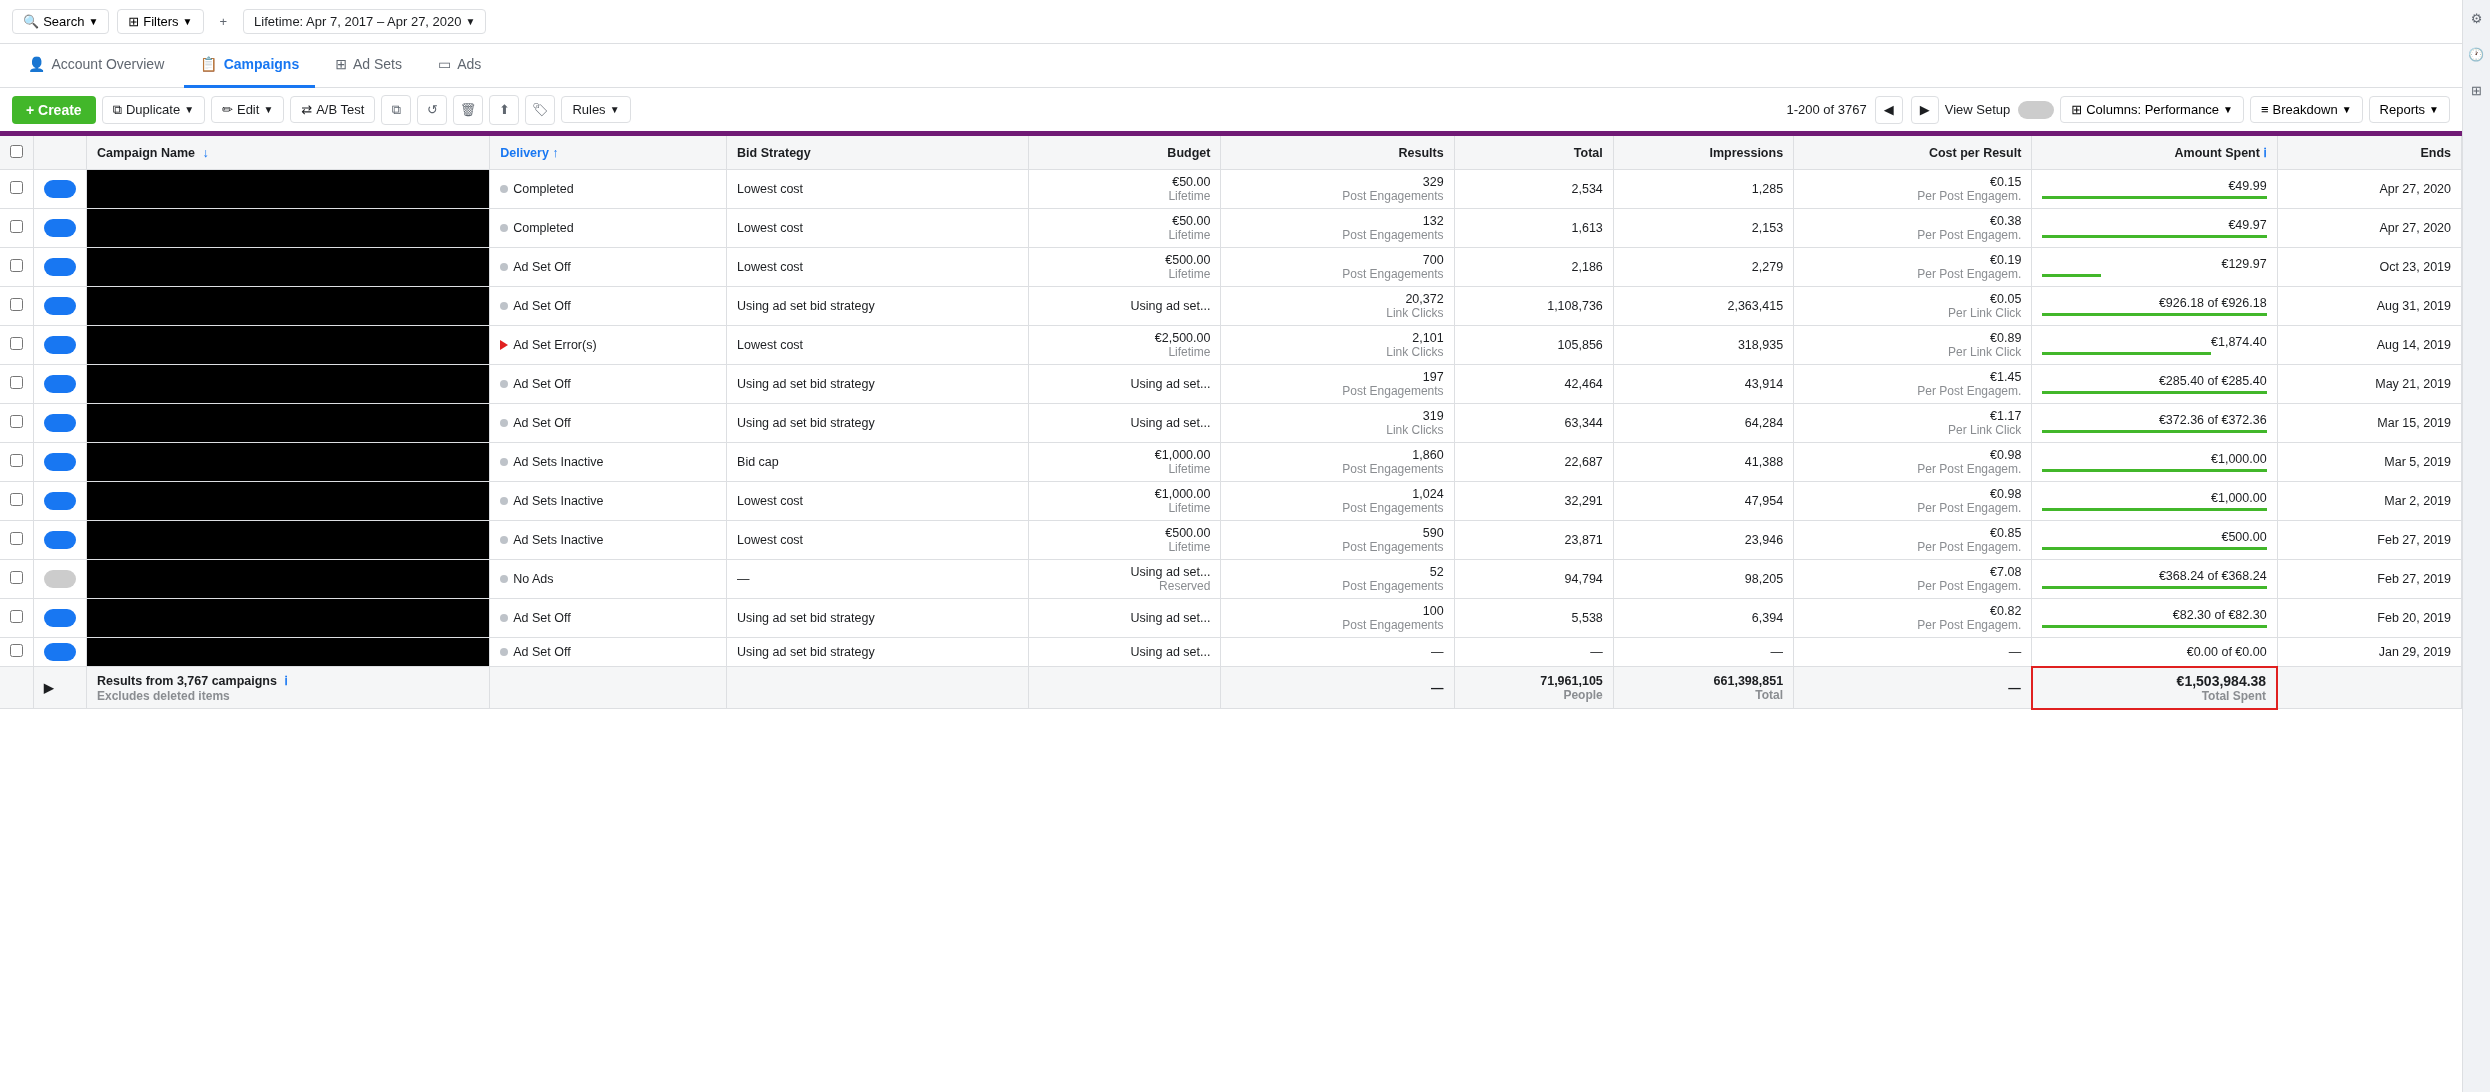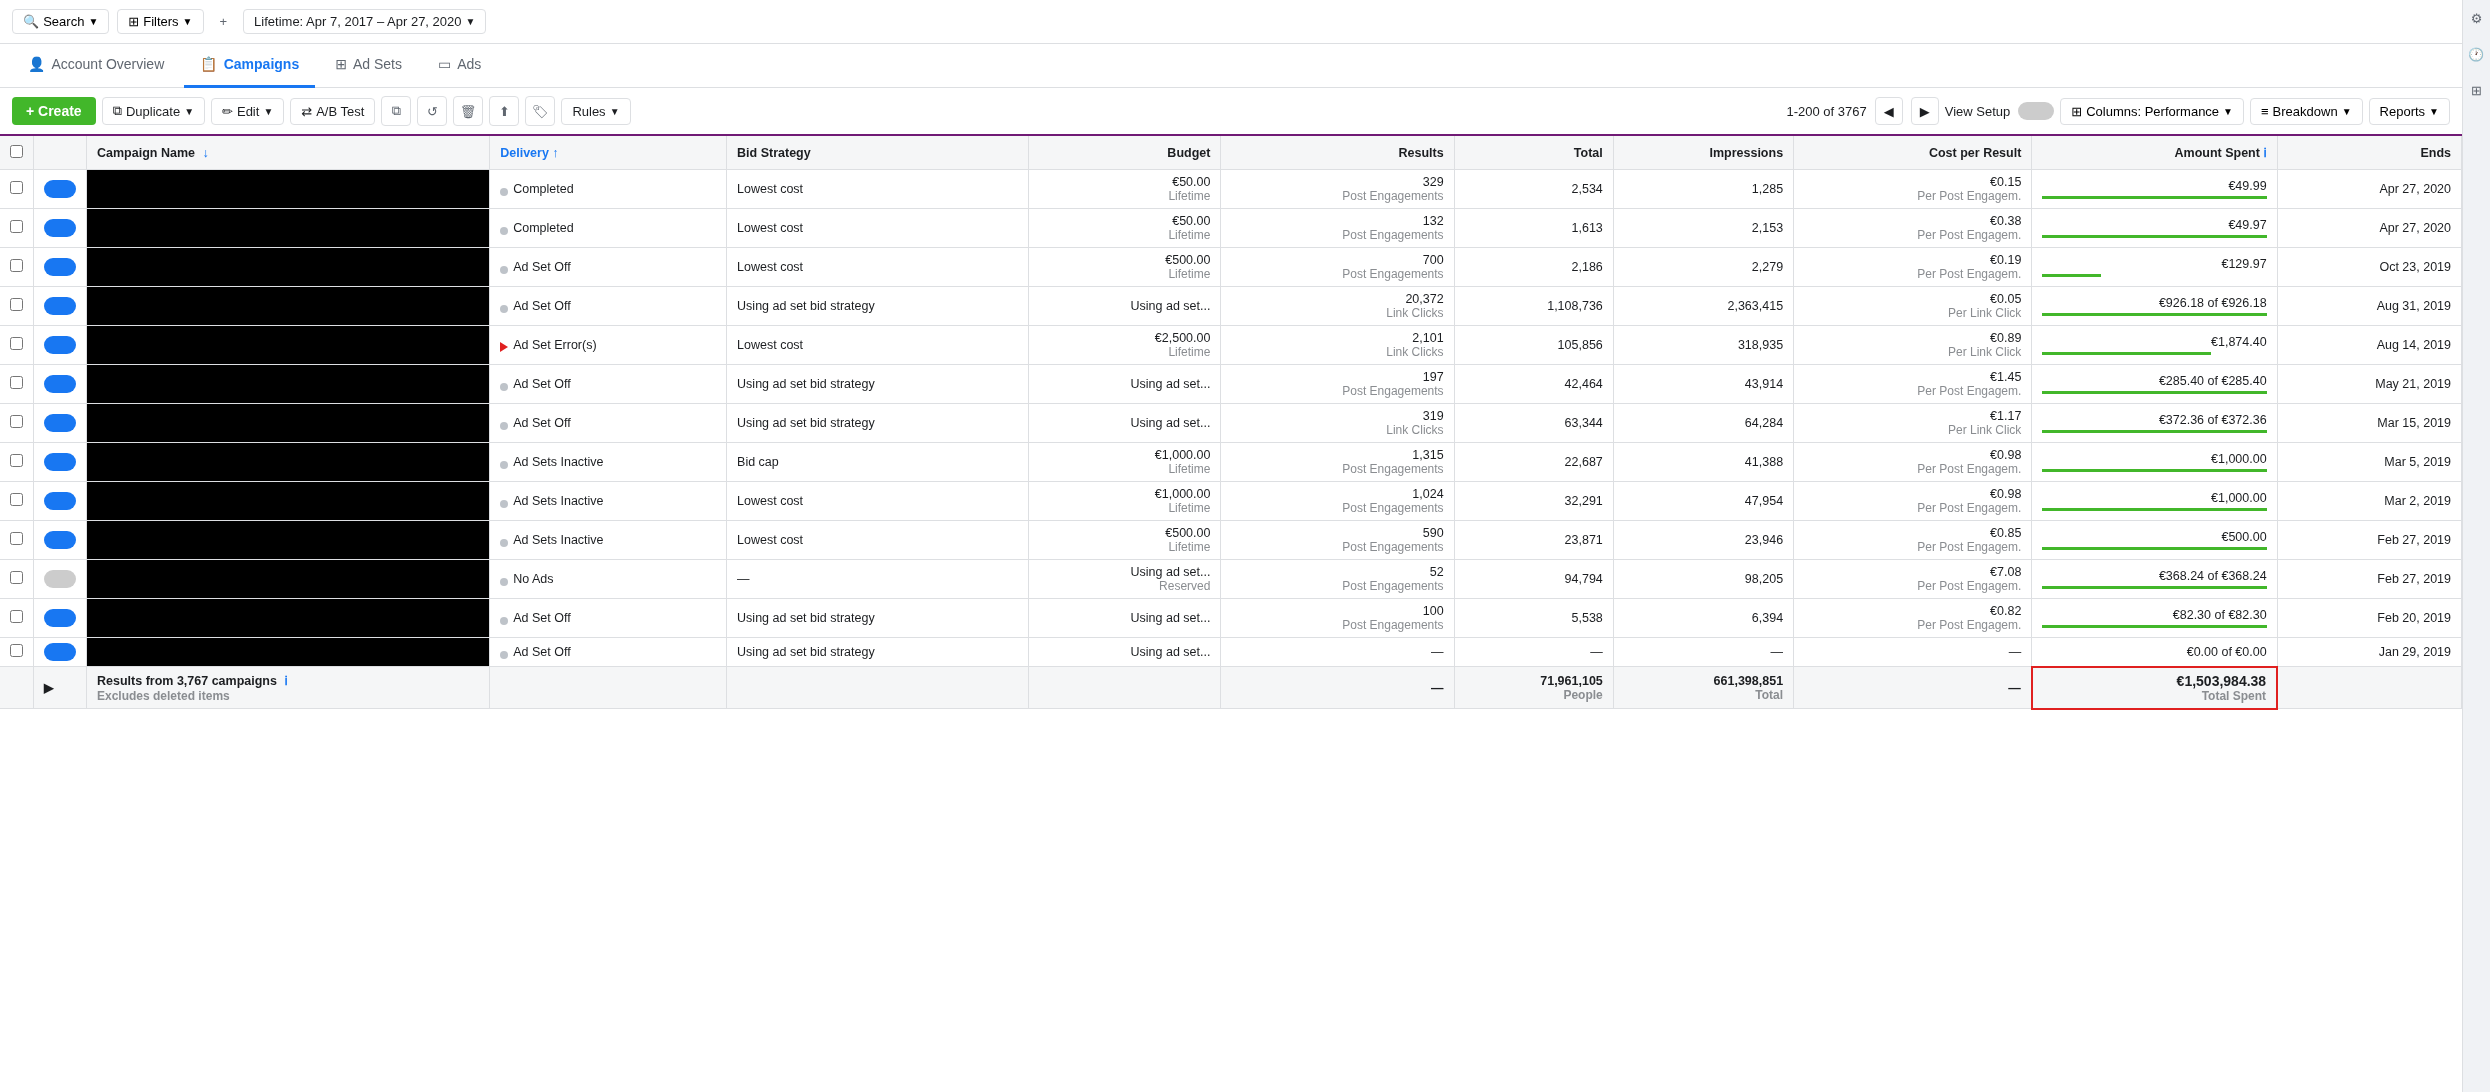--- a/index.html
+++ b/index.html
@@ -40,21 +40,21 @@
     }
     .nav-tab {
       display: flex; align-items: center; gap: 6px; padding: 0 16px; height: 44px;
       cursor: pointer; font-size: 14px; color: #606770; border-bottom: 3px solid transparent;
       margin-right: 4px;
     }
     .nav-tab.active { color: #1877f2; border-bottom: 3px solid #1877f2; font-weight: 600; }
 
     
     .toolbar {
-      display: flex; align-items: center; background: #fff; border-bottom: 2px solid #701a75;
+      display: flex; align-items: center; background: #fff; border-bottom: 5px solid #701a75;
       padding: 6px 12px; height: 48px; gap: 6px;
     }
     .create-btn {
       display: flex; align-items: center; gap: 6px; background: #42b72a; color: #fff;
       border: none; border-radius: 4px; padding: 6px 14px; cursor: pointer; font-size: 14px; font-weight: 600;
     }
     .toolbar-btn {
       display: flex; align-items: center; gap: 4px; border: 1px solid #dddfe2;
       border-radius: 4px; padding: 5px 10px; background: #fff; cursor: pointer; font-size: 13px;
       color: #1c1e21;
@@ -93,21 +93,21 @@
       border-right: 1px solid #dddfe2; white-space: nowrap; position: sticky; top: 0;
       background: #f5f6f7; z-index: 1;
     }
     th.right, td.right { text-align: right; }
     td {
       padding: 5px 10px; border-bottom: 1px solid #dddfe2; border-right: 1px solid #dddfe2;
       vertical-align: middle; white-space: nowrap;
     }
     .check-col { width: 32px; }
     .toggle-col { width: 32px; }
-    .delivery-status { display: flex; align-items: flex-end; gap: 5px; }
+    .delivery-status { display: flex; align-items: center; gap: 5px; }
     .sub-text { font-size: 12px; color: #8a8d91; }
     .amount-bar-cell { position: relative; }
     .amount-bar { height: 3px; background: #42b72a; margin-top: 3px; }
     .footer-row td { background: #f5f6f7; font-weight: 600; }
     .total-spent-cell { border: 2px solid #e02020 !important; }
 
     .page-layout { display: flex; height: 100vh; overflow: hidden; }
     .main-area { flex: 1; display: flex; flex-direction: column; overflow: hidden; }
   </style>
 </head>
@@ -516,21 +516,21 @@
           <span style="display:inline-block;width:8px;height:8px;border-radius:50%;background:#bec3c9;"></span>
           <span>Ad Sets Inactive</span>
         </div>
       </td>
       <td>Bid cap</td>
       <td class="right">
         <div>€1,000.00</div>
         <div class="sub-text">Lifetime</div>
       </td>
       <td class="right">
-        <div>1,315</div>
+        <div>1,860</div>
         <div class="sub-text">Post Engagements</div>
       </td>
       <td class="right">22,687</td>
       <td class="right">41,388</td>
       <td class="right">
         <div>€0.98</div>
         <div class="sub-text">Per Post Engagem.</div>
       </td>
       <td class="right amount-bar-cell">
         <div>€1,000.00</div>

